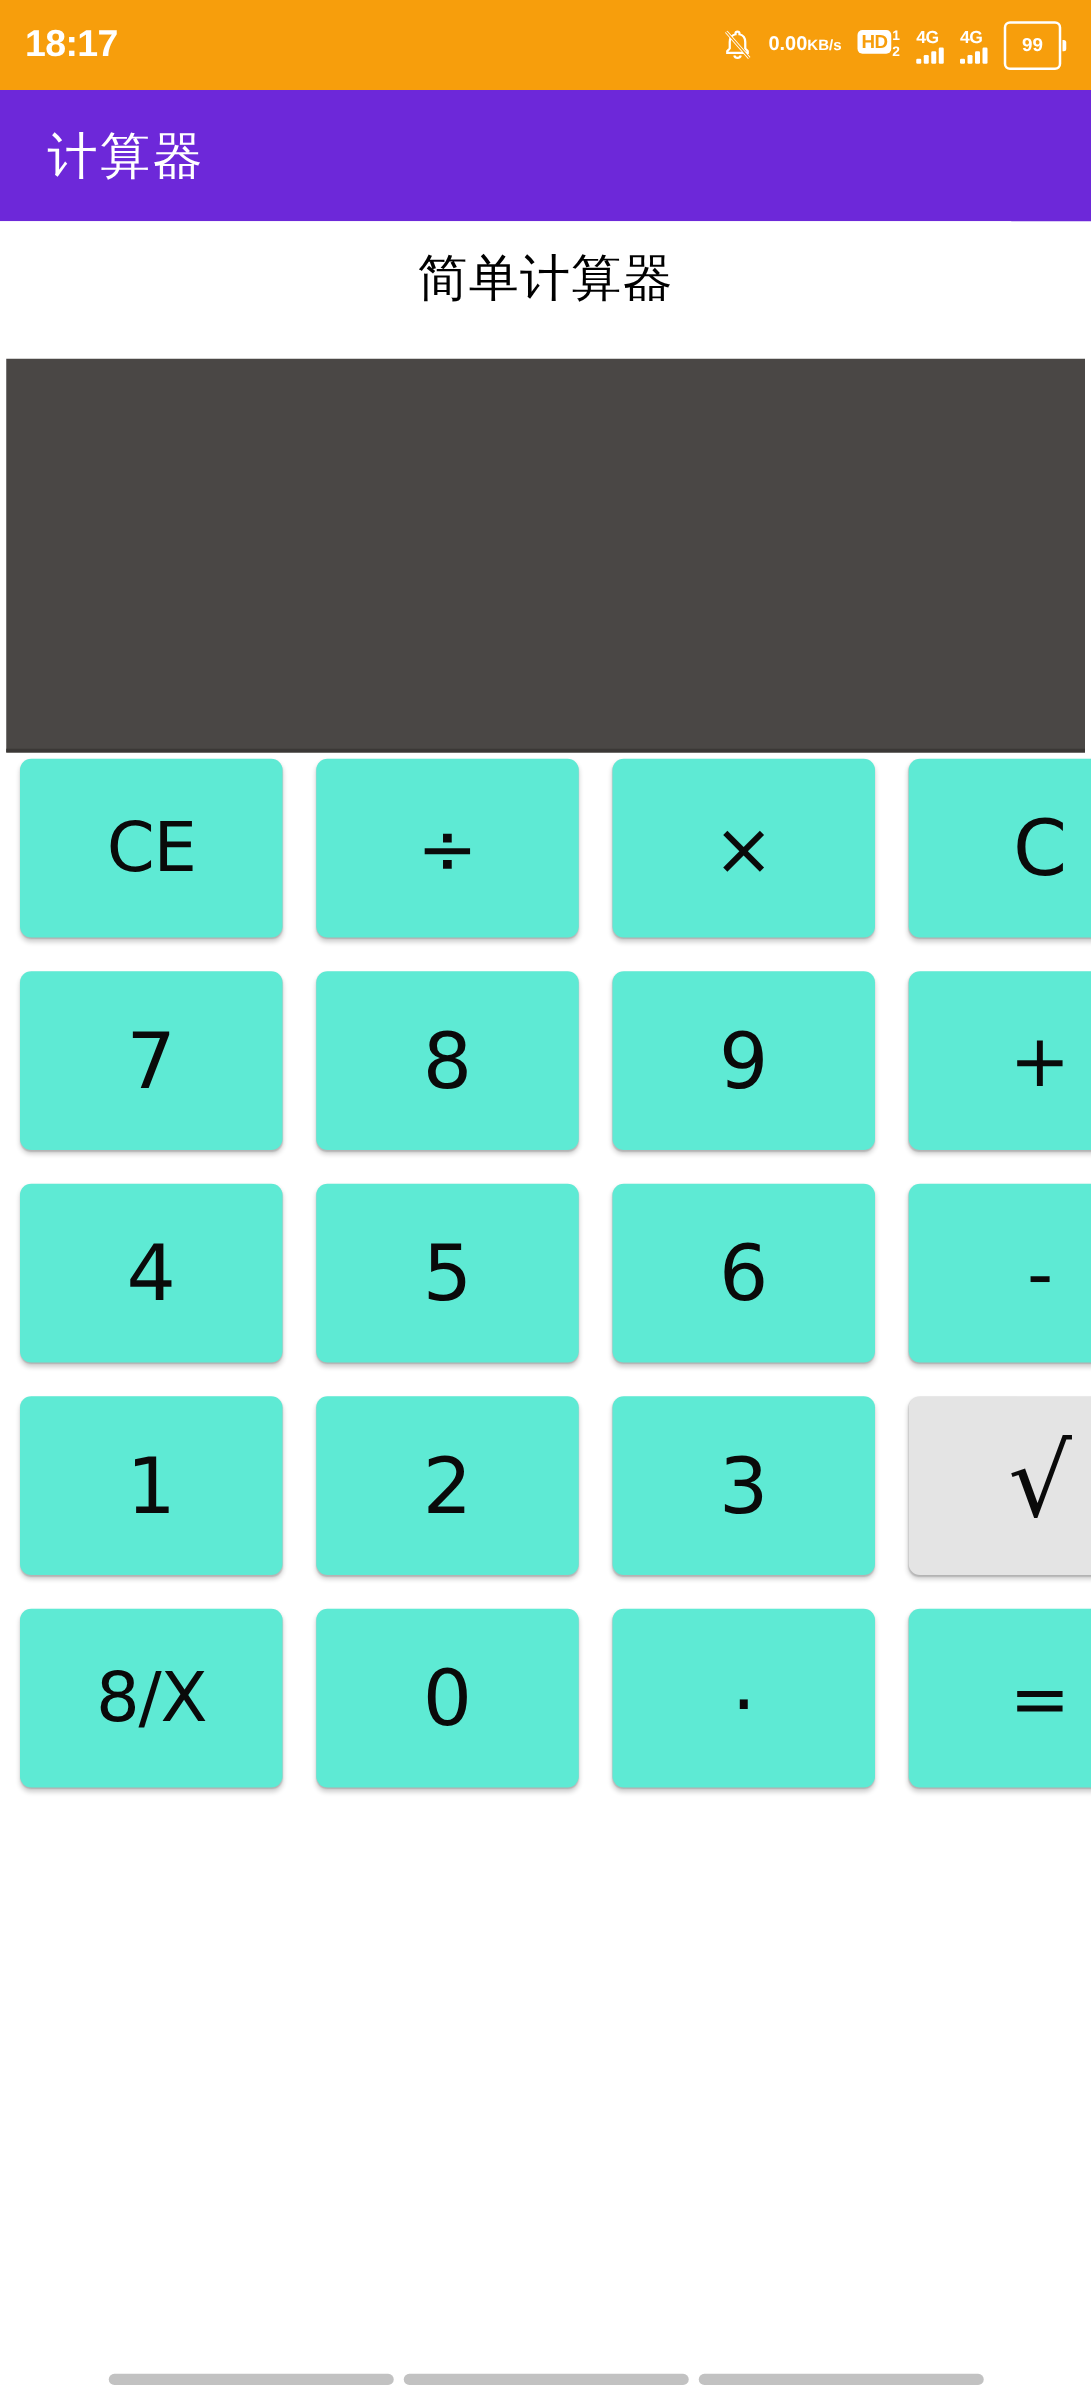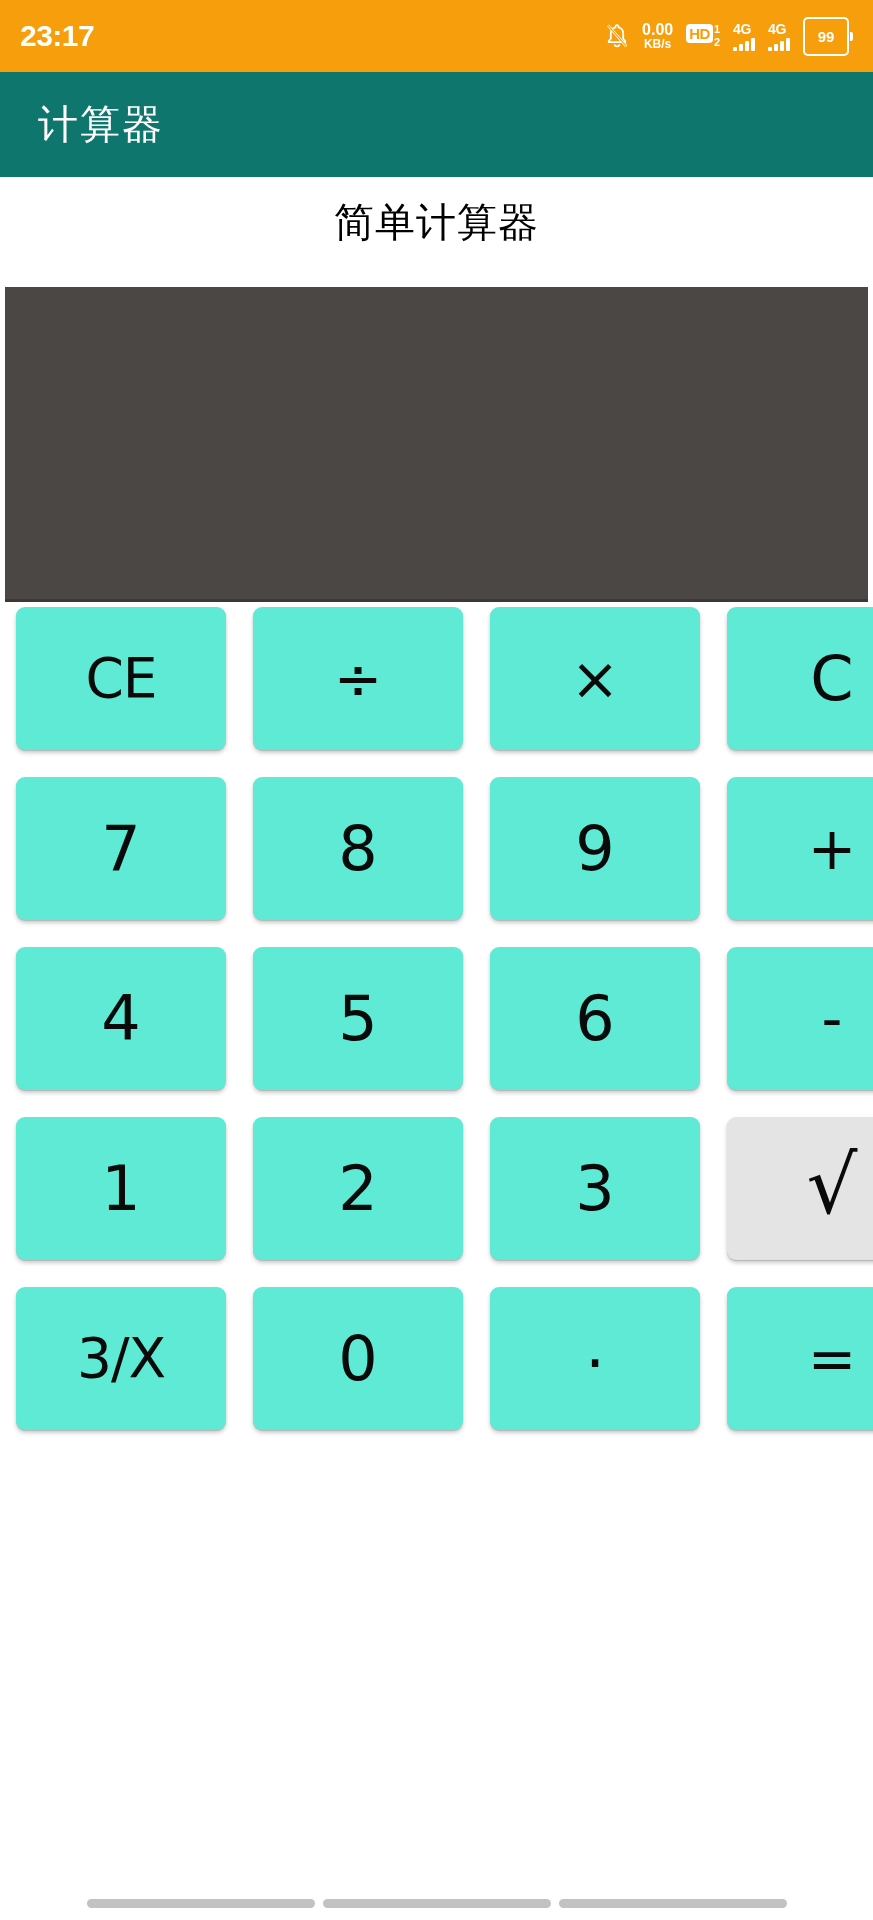--- a/index.html
+++ b/index.html
@@ -37,21 +37,21 @@
   }
   #status-icons {
     display: flex;
     align-items: center;
     gap: 13px;
     color: #ffffff;
   }
   .sb-ic { display: flex; align-items: center; }
   .netspeed {
     display: flex;
-    flex-direction: column;
+    flex-direction: row;
     align-items: center;
     line-height: 1.02;
     color: #ffffff;
   }
   .netspeed .ns-val { font-size: 16px; font-weight: bold; }
   .netspeed .ns-unit { font-size: 12px; font-weight: bold; }
 
   .hd-wrap { display: flex; align-items: flex-start; }
   .hd-box {
     background: #ffffff;
@@ -117,21 +117,21 @@
     border-radius: 0 2px 2px 0;
     margin-left: 1px;
   }
 
   
   #app-bar {
     position: absolute;
     top: 72px; left: 0;
     width: 873px;
     height: 105px;
-    background: #0f766e;
+    background: #6d28d9;
     display: flex;
     align-items: center;
     box-sizing: border-box;
     padding-left: 38px;
   }
   #app-bar-title {
     color: #ffffff;
     font-size: 40px;
     font-weight: normal;
     letter-spacing: 2px;
@@ -241,21 +241,21 @@
     height: 9px;
     background: #C2C2C2;
     border-radius: 5px;
     cursor: pointer;
   }
 </style>
 </head>
 <body>
 
 <div id="status-bar">
-  <div id="status-clock">23:17</div>
+  <div id="status-clock">18:17</div>
 
   <div id="status-icons">
 
     <span class="sb-ic">
       <svg width="24" height="26" viewBox="0 0 24 26" aria-hidden="true">
         <path d="M12 2.2c-.9 0-1.6.7-1.6 1.6v.6C7.6 5.1 5.8 7.5 5.8 10.6v5.1l-2 2.3v1.2h16.4v-1.2l-2-2.3v-5.1c0-3.1-1.8-5.5-4.6-6.2v-.6c0-.9-.7-1.6-1.6-1.6z" fill="none" stroke="#ffffff" stroke-width="1.8"></path>
         <path d="M9.4 21.4a2.7 2.7 0 0 0 5.2 0" fill="none" stroke="#ffffff" stroke-width="1.8"></path>
         <line x1="3" y1="2.4" x2="21.4" y2="23.4" stroke="#ffffff" stroke-width="2.6"></line>
         <line x1="3" y1="2.4" x2="21.4" y2="23.4" stroke="#F79E0C" stroke-width="1.1"></line>
       </svg>
@@ -335,21 +335,21 @@
         <button class="key">6</button>
         <button class="key op-sm">-</button>
       </div>
       <div class="key-row">
         <button class="key">1</button>
         <button class="key">2</button>
         <button class="key">3</button>
         <button class="key sqrt highlight">√</button>
       </div>
       <div class="key-row">
-        <button class="key txt">3/X</button>
+        <button class="key txt">8/X</button>
         <button class="key">0</button>
         <button class="key dot">.</button>
         <button class="key op-sm">=</button>
       </div>
     </div>
 
 </div>
 
 <div id="nav-bar">
     <div class="nav-pill"></div>

